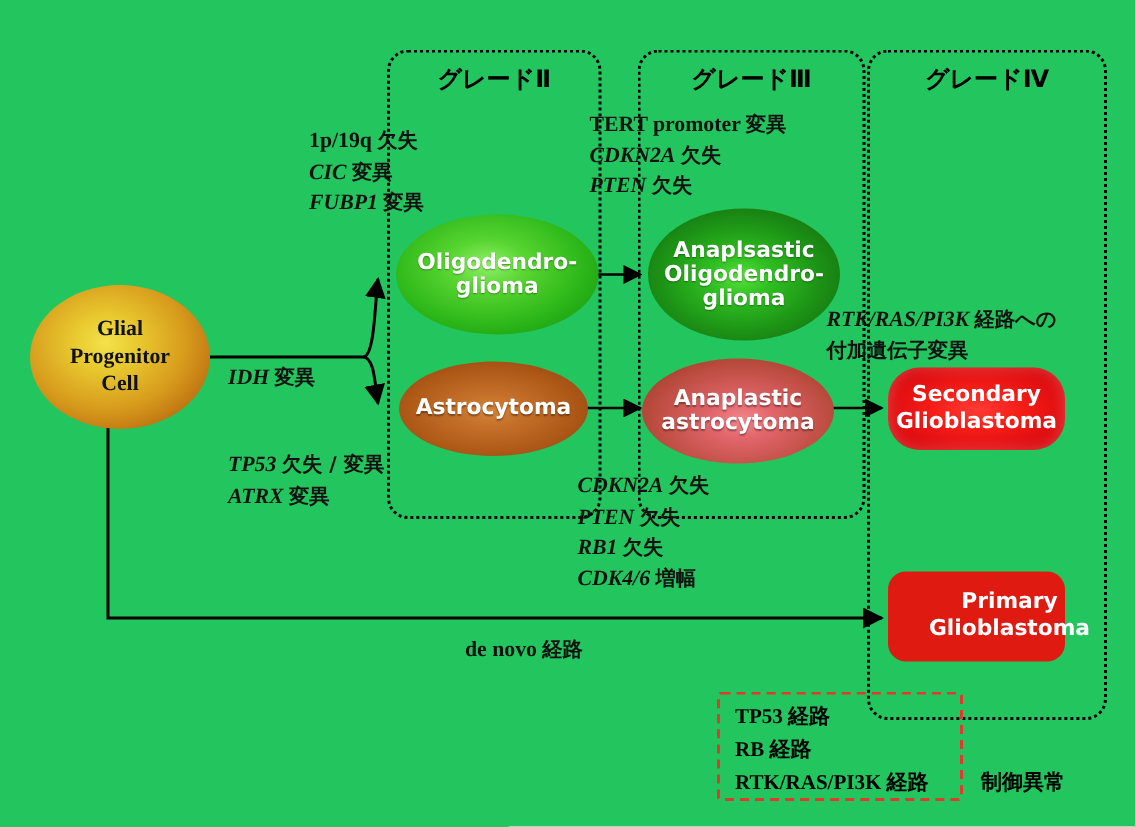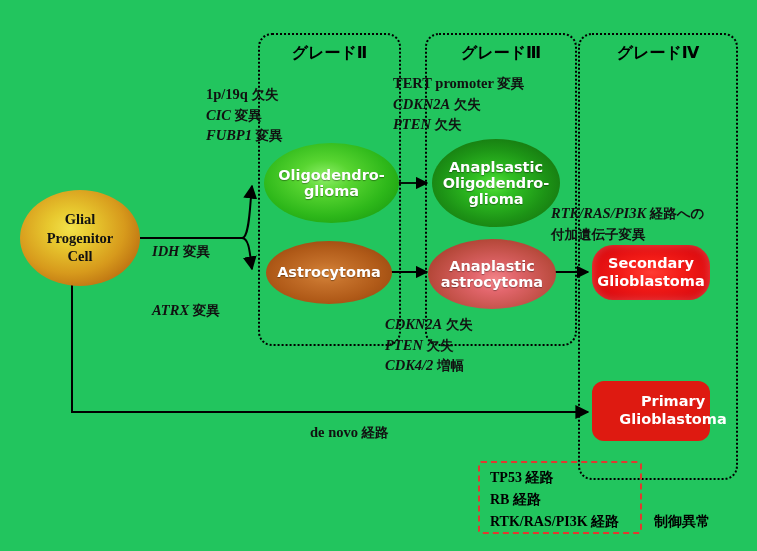--- a/index.html
+++ b/index.html
@@ -208,27 +208,29 @@
     <div><span class="it">FUBP1</span> <span class="jp">変異</span></div>
   </div>
 
   <div class="gene-block" style="left:393px; top:73px;">
     <div><span>TERT promoter</span> <span class="jp">変異</span></div>
     <div><span class="it">CDKN2A</span> <span class="jp">欠失</span></div>
     <div><span class="it">PTEN</span> <span class="jp">欠失</span></div>
   </div>
 
   <div class="gene-block" style="left:152px; top:300px;">
+    <div><span class="it">TP53</span> <span class="jp">欠失 / 変異</span></div>
     <div><span class="it">ATRX</span> <span class="jp">変異</span></div>
   </div>
 
   <div class="gene-block" style="left:385px; top:314px;">
     <div><span class="it">CDKN2A</span> <span class="jp">欠失</span></div>
     <div><span class="it">PTEN</span> <span class="jp">欠失</span></div>
-    <div><span class="it">CDK4/2</span> <span class="jp">増幅</span></div>
+    <div><span class="it">RB1</span> <span class="jp">欠失</span></div>
+    <div><span class="it">CDK4/6</span> <span class="jp">増幅</span></div>
   </div>
 
   <div class="gene-block" style="left:551px; top:203px;">
     <div><span class="it">RTK/RAS/PI3K</span> <span class="jp">経路への</span></div>
     <div><span class="jp">付加遺伝子変異</span></div>
   </div>
 
   <div class="edge-label" style="left:152px; top:243px;">
     <span class="it">IDH</span>
     <span class="jp">変異</span>

